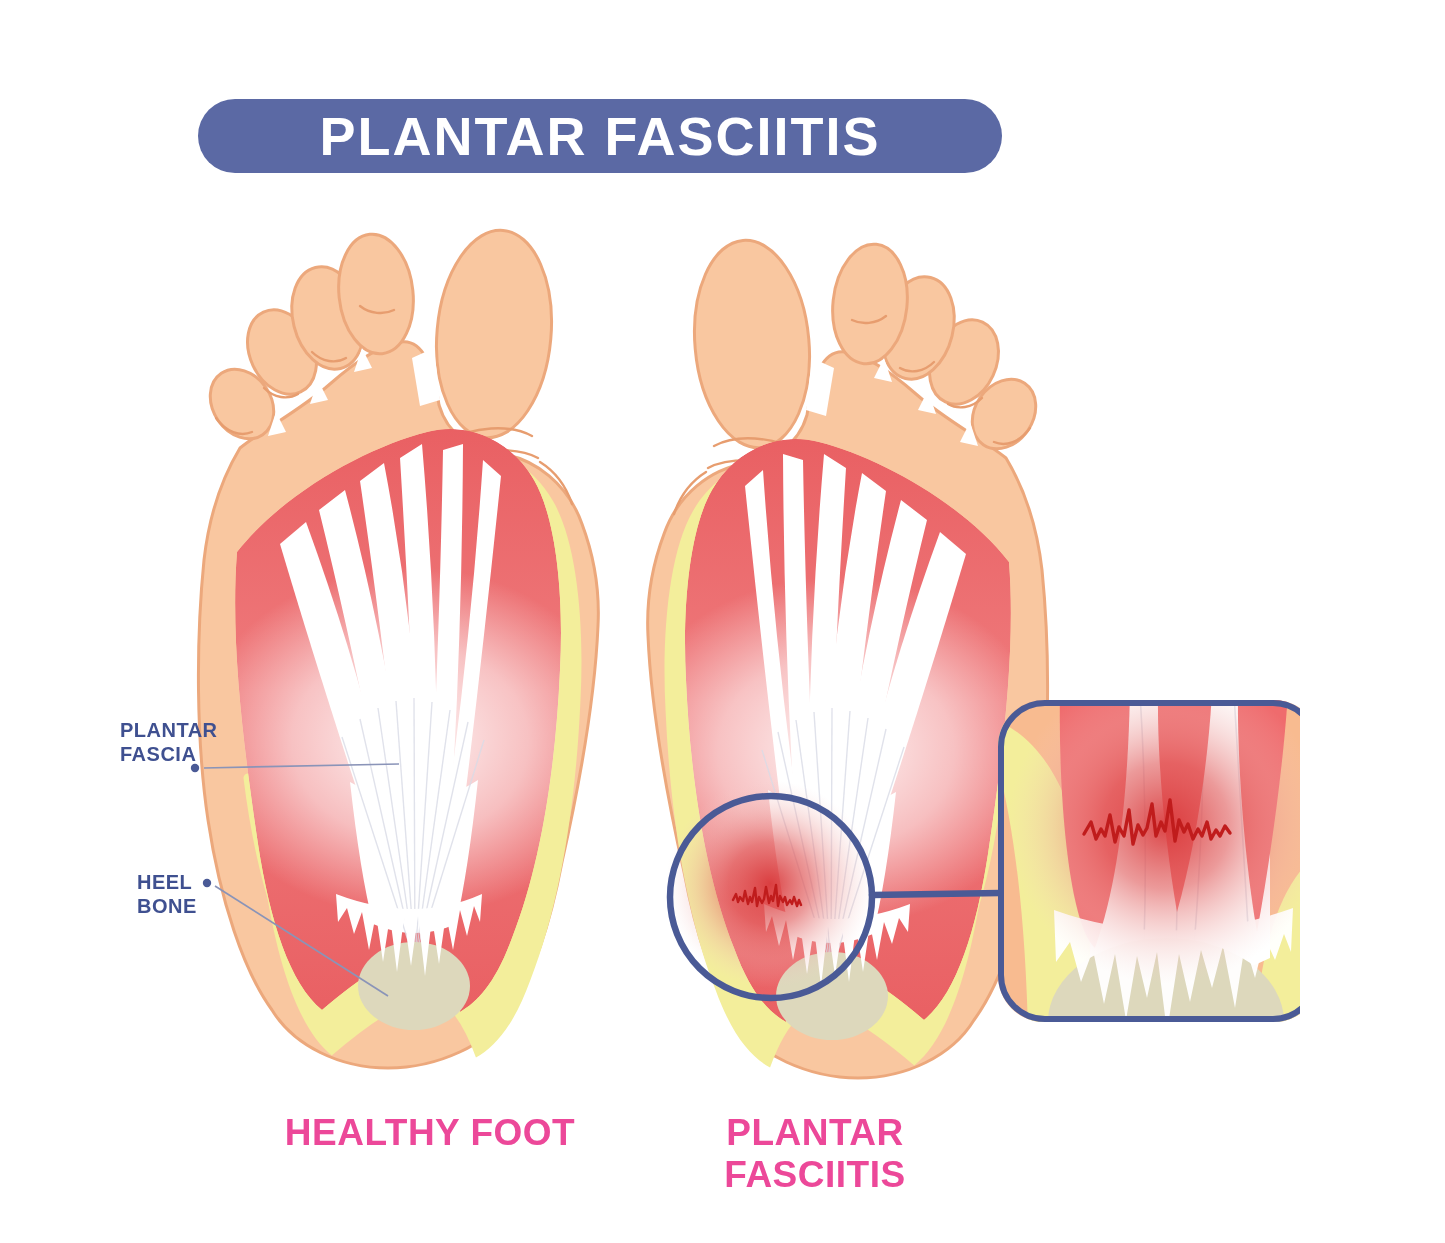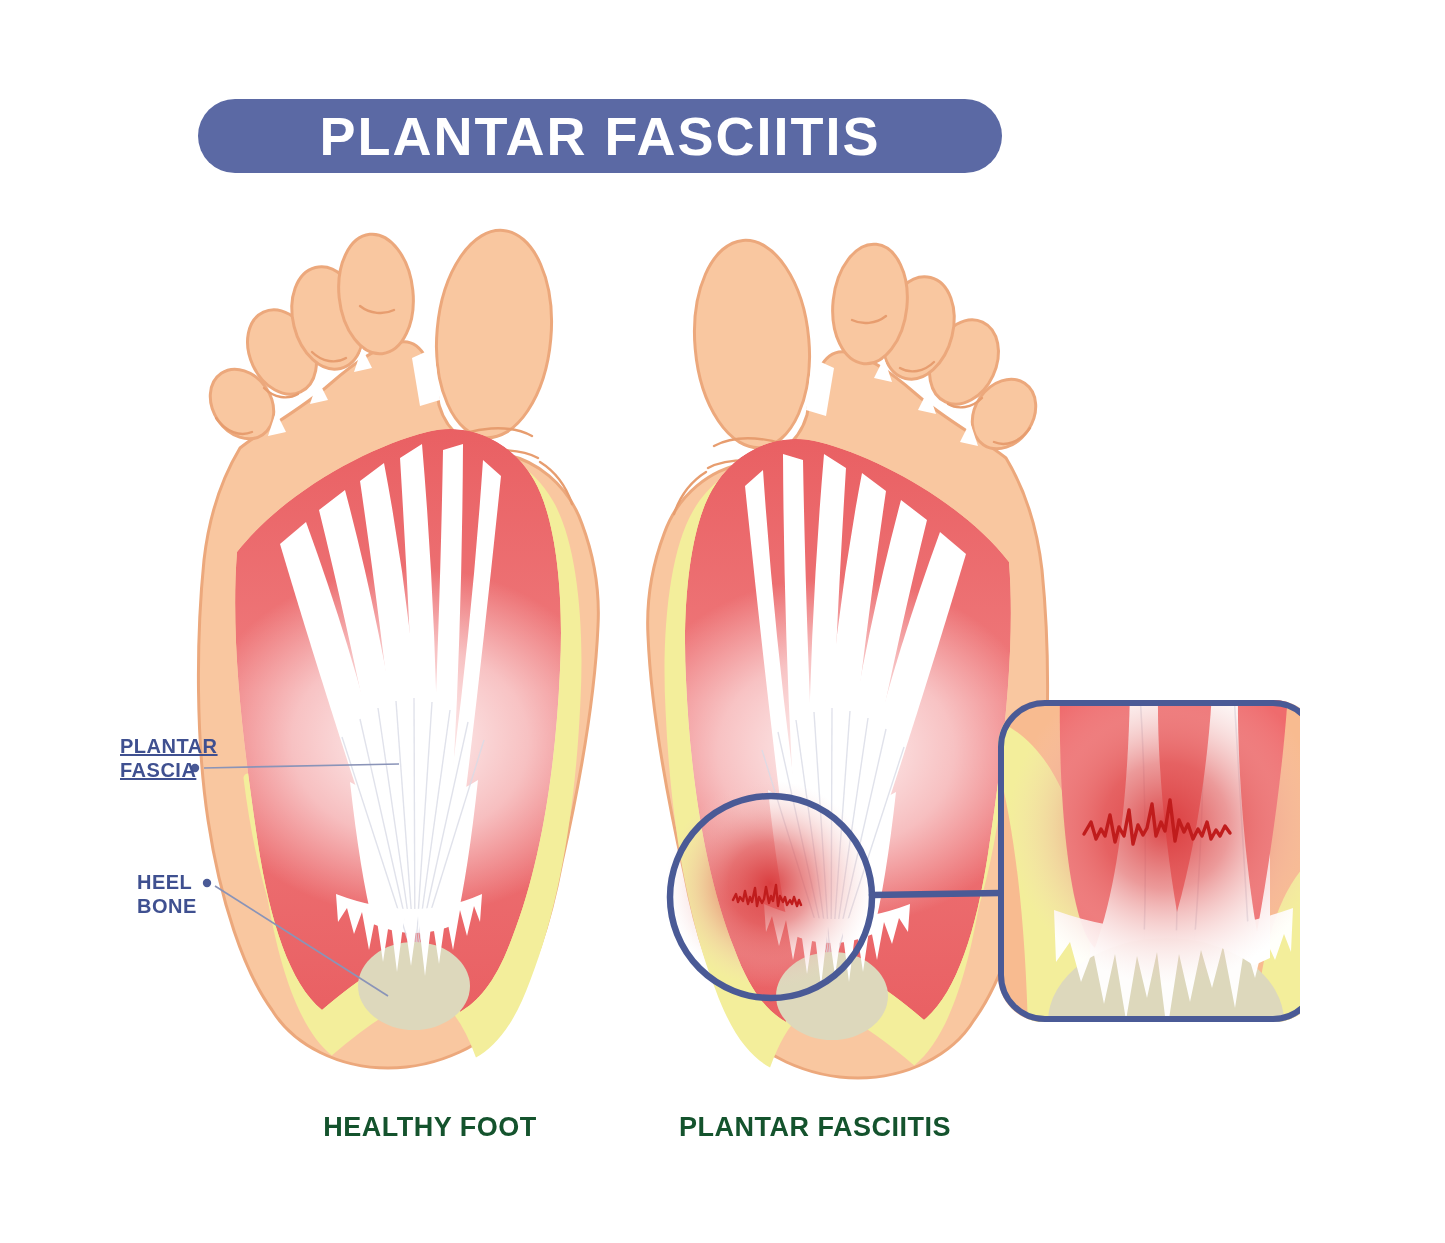--- a/index.html
+++ b/index.html
@@ -13,24 +13,24 @@
     background:#5b69a4;border-radius:40px;
     display:flex;align-items:center;justify-content:center;
   }
   .title-pill span{
     color:#ffffff;font-size:54px;font-weight:bold;letter-spacing:2px;line-height:1;
   }
   .side-label{
     position:absolute;color:#3f5090;font-size:20px;font-weight:bold;
     line-height:24px;letter-spacing:0.5px;white-space:pre-line;text-align:left;
   }
-  .label-fascia{left:120px;top:734px;width:120px;text-decoration:underline;}
+  .label-fascia{left:120px;top:718px;width:120px;}
   .label-heel{left:137px;top:870px;width:100px;}
   .caption{
-    position:absolute;top:1112px;color:#14532d;font-size:27px;font-weight:bold;
+    position:absolute;top:1112px;color:#ec4899;font-size:37px;font-weight:bold;
     letter-spacing:0.5px;text-align:center;
   }
   .caption-healthy{left:280px;width:300px;}
   .caption-affected{left:640px;width:350px;}
 </style>
 </head>
 <body>
 
 <div class="stage">
 

